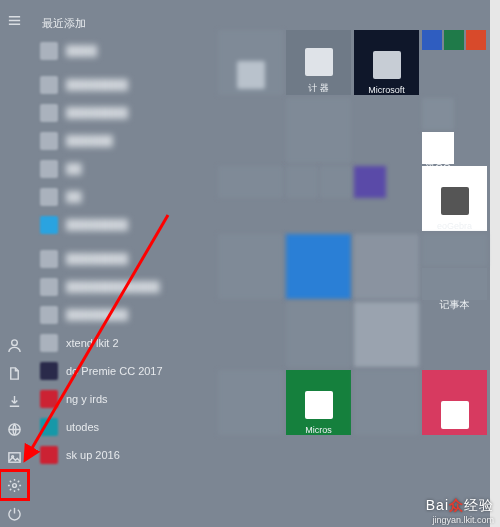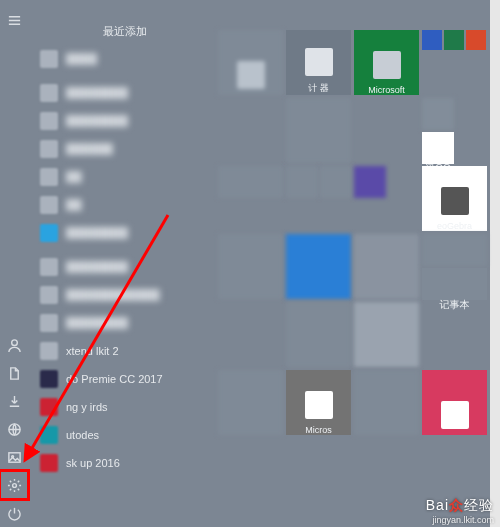--- a/index.html
+++ b/index.html
@@ -8,21 +8,21 @@
     .start  { position:absolute; left:0; top:0; width:490px; height:527px; background:#7c8693; color:#e6e9ec; display:flex; }
 
     .rail   { width:28px; display:flex; flex-direction:column; }
     .rail-top { padding-top:6px; }
     .rail-gap { flex:1; }
     .rail-btn { width:28px; height:28px; display:flex; align-items:center; justify-content:center; cursor:pointer; position:relative; }
     .rail-btn svg { width:15px; height:15px; stroke:#d9dde2; fill:none; stroke-width:1.5; }
     .rail-btn.power svg { fill:none; }
     .highlight-box { position:absolute; left:-2px; top:-2px; width:32px; height:32px; border:3px solid #ff0000; pointer-events:none; }
 
-    .applist { width:190px; padding:20px 2px 4px 6px; font-size:11px; overflow:hidden;text-align:center; }
+    .applist { width:190px; padding:12px 2px 4px 6px; font-size:11px; overflow:hidden; }
     .alist-header { font-size:11px; color:#e9ecef; padding:4px 8px 6px; }
     .alist-item  { height:28px; display:flex; align-items:center; gap:8px; padding:0 6px; cursor:pointer; border-radius:2px; }
     .alist-item .ico { width:18px; height:18px; background:#aab2bd; border-radius:2px; filter:blur(1px); flex-shrink:0; }
     .alist-item .txt { white-space:nowrap; overflow:hidden; }
     .blur-txt { filter:blur(3px); color:#cfd4da; }
     .alist-spacer { height:6px; }
 
     .tiles { flex:1; position:relative; }
     .tile  { position:absolute; display:flex; flex-direction:column; align-items:center; justify-content:flex-end; font-size:9px; color:#eef1f4; padding-bottom:0; cursor:pointer; }
     .tile .ticon { width:28px; height:28px; margin-bottom:6px; filter:blur(0.5px); background-size:cover; border-radius:2px; }
@@ -162,21 +162,21 @@
   </div>
 
   <div class="tiles" id="tile-grid">
       <div class="tile" style="left: 0px; top: 30px; width: 65px; height: 65px; background: rgb(127, 138, 151); filter: blur(2px);">
         <div class="ticon" style="background: rgb(185, 194, 204);"></div>
       </div>
       <div class="tile" style="left: 68px; top: 30px; width: 65px; height: 65px; background: rgb(111, 122, 135);">
         <div class="ticon" style="background: rgb(223, 227, 232);"></div>
         <div class="tile-label">计  器</div>
       </div>
-      <div class="tile" style="left: 136px; top: 30px; width: 65px; height: 65px; background: #15803d;">
+      <div class="tile" style="left: 136px; top: 30px; width: 65px; height: 65px; background: #0f172a;">
         <div class="ticon" style="background: rgb(199, 205, 213);"></div>
         <div class="tile-label">Microsoft</div>
       </div>
       <div class="tile small" style="left: 204px; top: 30px; width: 20px; height: 20px; background: rgb(47, 93, 192);"></div>
       <div class="tile small" style="left: 226px; top: 30px; width: 20px; height: 20px; background: rgb(31, 122, 73);"></div>
       <div class="tile small" style="left: 248px; top: 30px; width: 20px; height: 20px; background: rgb(216, 74, 43);"></div>
       <div class="tile" style="left: 68px; top: 98px; width: 65px; height: 65px; background: rgb(127, 138, 151); filter: blur(2px);">
         <div class="ticon"></div>
       </div>
       <div class="tile small" style="left: 204px; top: 98px; width: 32px; height: 32px; background: rgb(130, 141, 154); filter: blur(2px);"></div>
@@ -211,21 +211,21 @@
       </div>
       <div class="tile" style="left: 68px; top: 302px; width: 65px; height: 65px; background: rgb(127, 138, 151); filter: blur(2px);">
         <div class="ticon"></div>
       </div>
       <div class="tile" style="left: 136px; top: 302px; width: 65px; height: 65px; background: rgb(154, 163, 175); filter: blur(2px);">
         <div class="ticon"></div>
       </div>
       <div class="tile" style="left: 0px; top: 370px; width: 65px; height: 65px; background: rgb(127, 138, 151); filter: blur(2px);">
         <div class="ticon"></div>
       </div>
-      <div class="tile" style="left: 68px; top: 370px; width: 65px; height: 65px; background: #737373; align-items: center;">
+      <div class="tile" style="left: 68px; top: 370px; width: 65px; height: 65px; background: #15803d; align-items: center;">
         <div class="ticon" style="background: rgb(255, 255, 255);"></div>
         <div class="tile-label">Micros</div>
       </div>
       <div class="tile" style="left: 136px; top: 370px; width: 65px; height: 65px; background: rgb(127, 138, 151); filter: blur(2px);">
         <div class="ticon"></div>
       </div>
       <div class="tile" style="left: 204px; top: 370px; width: 65px; height: 65px; background: rgb(215, 58, 96);">
         <div class="ticon" style="background: rgb(255, 255, 255);"></div>
       </div>
     </div>

